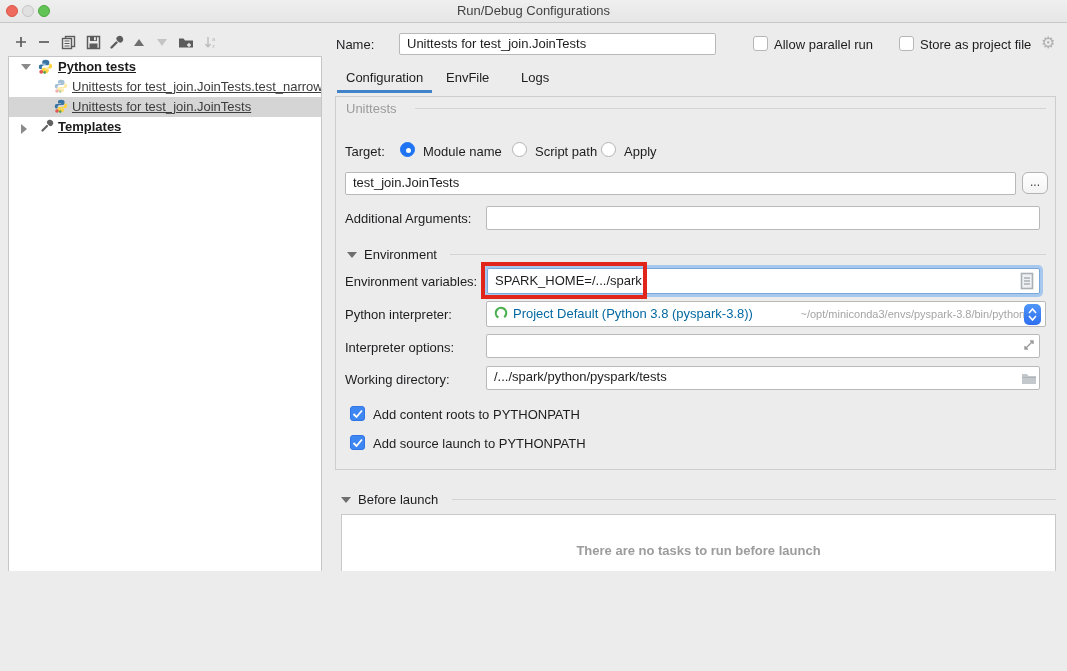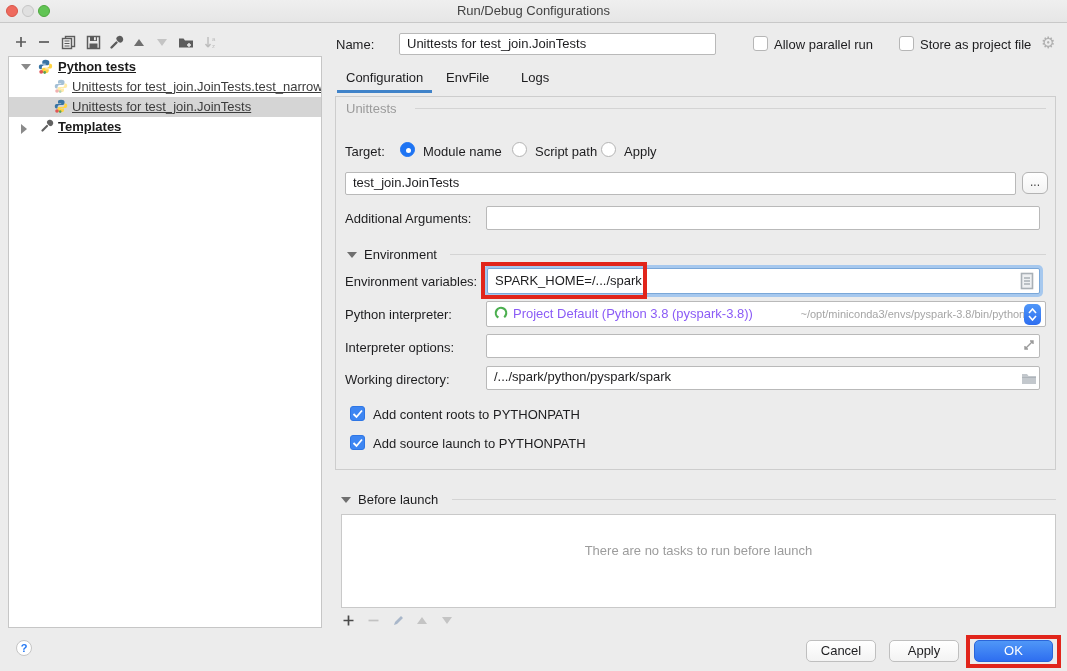--- a/index.html
+++ b/index.html
@@ -1,18 +1,18 @@
 <!DOCTYPE html>
 <html><head>
 <meta charset="utf-8">
 <style>
   * { margin:0; padding:0; box-sizing:border-box; }
   html,body { width:1067px; height:671px; }
   body { font-family:"Liberation Sans","DejaVu Sans",sans-serif; background:#ececec; color:#1d1d1f; }
-  #win { position:relative; width:1067px; height:671px; background:#ececec; overflow:hidden; }
+  #win { position:relative; width:1067px; height:571px; background:#ececec; overflow:hidden; }
 
   
   .titlebar { position:absolute; left:0; top:0; width:1067px; height:23px; background:linear-gradient(#efefef,#e6e6e6); border-bottom:1px solid #c8c8c8; }
   .titlebar .title { position:absolute; left:0; right:0; top:3px; text-align:center; font-size:13px; color:#434343; }
   .tl { position:absolute; top:5px; width:12px; height:12px; border-radius:50%; }
   .tl.red   { left:6px;  background:#ee6a5e; border:1px solid #d95548; }
   .tl.gray  { left:22px; background:#e0e0e0; border:1px solid #c6c6c6; }
   .tl.green { left:38px; background:#61c454; border:1px solid #4ea73f; }
 
   
@@ -53,25 +53,25 @@
   .radio.on::after { content:""; position:absolute; left:5px; top:5px; width:5px; height:5px; border-radius:50%; background:#fff; }
 
   .btn-dots { position:absolute; left:1022px; top:172px; width:26px; height:22px; background:linear-gradient(#fff,#f3f3f3); border:1px solid #b3b3b3; border-radius:6px; font-size:12px; color:#444; text-align:center; line-height:18px; }
 
   .focus-ring { box-shadow:0 0 0 3px #a6c8ee; border-color:#7aa7d8 !important; }
 
   .annot { position:absolute; border:4px solid #e1251b; pointer-events:none; }
 
   .combo-stepper { position:absolute; right:4px; top:2px; width:17px; height:21px; border-radius:5px; background:linear-gradient(#5097f8,#2e6ef0); display:flex; flex-direction:column; align-items:center; justify-content:center; gap:1px; }
 
-  .interp-main { font-size:13px; color:#8b5cf6; }
+  .interp-main { font-size:13px; color:#0369a1; }
   .interp-path { font-size:11px; color:#a5a5a5;margin-left:44px; }
 
   
-  .bl-list { position:absolute; left:341px; top:514px; width:715px; height:94px; background:#fff; border:1px solid #c9c9c9; }
+  .bl-list { position:absolute; left:341px; top:514px; width:715px; height:94px; background:#fff; border:1px solid #c9c9c9;font-weight:bold; }
   .bl-empty { position:absolute; left:0; right:0; top:28px; text-align:center; font-size:13px; color:#9c9c9c; }
   .bl-tool { position:absolute; top:611px; width:18px; height:18px; display:flex; align-items:center; justify-content:center; color:#4a4a4a; }
   .bl-tool.dis { color:#c2c2c2; }
 
   
   .btn { position:absolute; top:640px; height:22px; border:1px solid #bfbfbf; border-radius:5px; background:linear-gradient(#ffffff,#f3f3f3); font-size:13px; color:#1d1d1f; text-align:center; line-height:20px; }
   .btn.primary { background:linear-gradient(#4f97f7,#2e6ef0); border-color:#2a65d9; color:#fff; }
   .help { position:absolute; left:16px; top:640px; width:16px; height:16px; border-radius:50%; background:#fff; border:1px solid #c5c5c5; color:#2377f3; font-size:11px; font-weight:bold; text-align:center; line-height:14px; }
 
   .tri-up { width:0; height:0; border-left:5px solid transparent; border-right:5px solid transparent; border-bottom:7px solid #6f6f6f; }
@@ -264,21 +264,21 @@
     <span></span>
   </div>
   <span style="position:absolute; left:1022px; top:338px">
     <svg width="14" height="14">
         <path d="M3 11L11 3M8 3h3v3M6 11H3V8" fill="none" stroke="#9a9a9a" stroke-width="1.4"></path>
       </svg>
   </span>
 
   <span class="lbl" style="left:345px; top:372px">Working directory:</span>
   <div class="field" style="left:486px; top:366px; width:554px; height:24px">
-    <span>/.../spark/python/pyspark/spark</span>
+    <span>/.../spark/python/pyspark/tests</span>
   </div>
   <span style="position:absolute; left:1021px; top:371px">
     <svg width="16" height="14">
         <path d="M1 3h5l1.5 2H15v8H1z" fill="#c3c8cd"></path>
         <path d="M1 6.5h14" stroke="#aeb4ba" stroke-width="1"></path>
       </svg>
   </span>
 
   <span class="cb on" style="left:350px; top:406px">
     <svg width="12" height="10">

